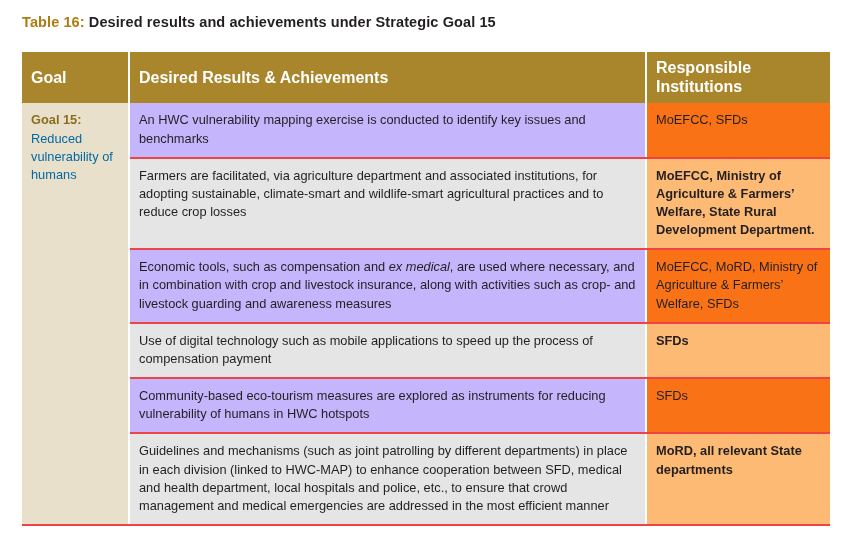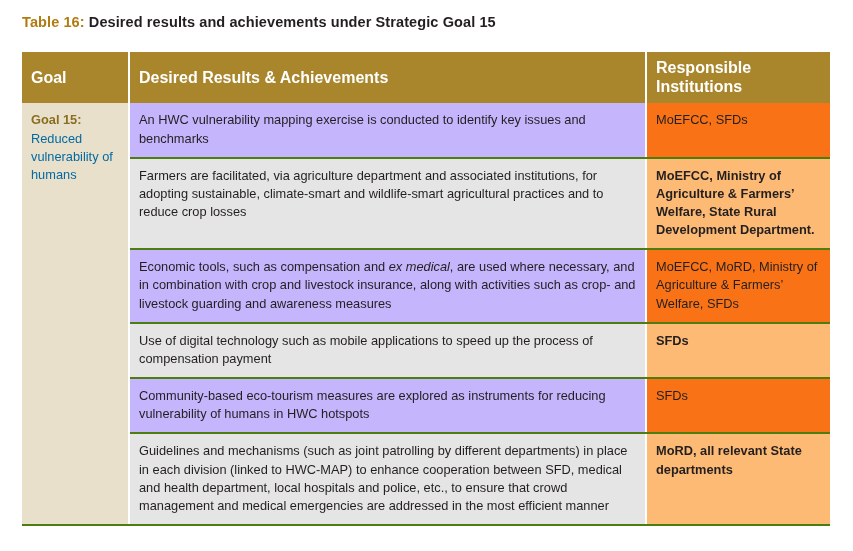--- a/index.html
+++ b/index.html
@@ -62,21 +62,21 @@
     line-height: 1.2;
   }
   table.goal-table thead th:last-child {
     border-right: none;
   }
   table.goal-table td {
     vertical-align: top;
     padding: 8px 9px 9px 9px;
     line-height: 1.42;
     border-right: 2px solid #ffffff;
-    border-bottom: 2px solid #4d7c0f;
+    border-bottom: 2px solid #ef4444;
   }
   table.goal-table td:last-child {
     border-right: none;
   }
   td.goal-cell {
     background: #e8e0cb;
     color: #8a6d1f;
     font-size: 12.8px;
     vertical-align: middle;
     line-height: 1.5;

